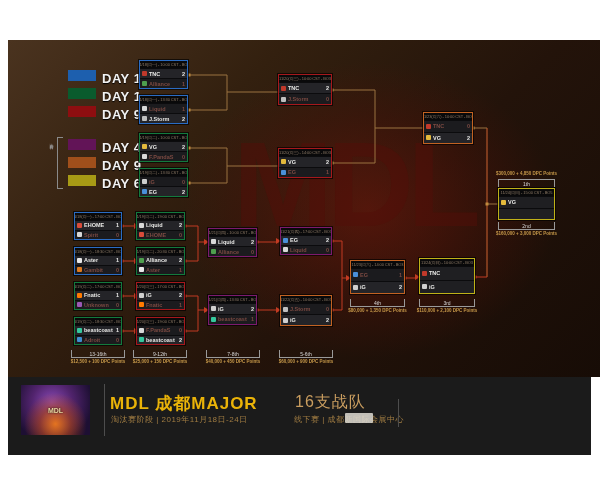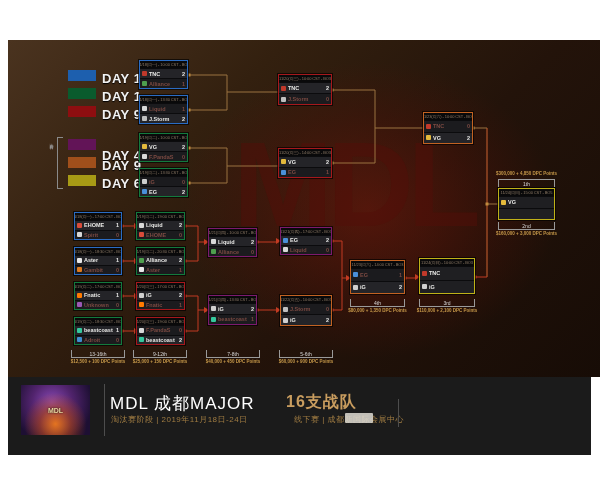--- a/index.html
+++ b/index.html
@@ -61,23 +61,23 @@
   .pl-prize{position:absolute;font-size:4.5px;font-weight:bold;color:#c89a4a;text-align:center;white-space:nowrap;}
 
   
   .banner{position:absolute;left:8px;top:377px;width:583px;height:78px;background:#1b1b1b;}
   .blogo{position:absolute;left:13px;top:8px;width:69px;height:50px;
          background:radial-gradient(circle at 50% 78%,rgba(236,120,28,.95) 0%,rgba(180,70,20,.6) 30%,transparent 60%),
                     radial-gradient(circle at 45% 35%,#8a4bb8 0%,#52246e 40%,#1d0f33 80%);
          display:flex;align-items:center;justify-content:center;}
   .blogo span{font-size:7px;font-weight:bold;color:#ecd9a2;text-shadow:0 0 2px #000;}
   .bdiv{position:absolute;width:1px;background:#4d4d4d;}
-  .btitle{position:absolute;left:102px;top:15px;font-size:17px;font-weight:normal;color:#ffffff;letter-spacing:1px;}
+  .btitle{position:absolute;left:102px;top:15px;font-size:17px;font-weight:bold;color:#eab308;letter-spacing:1px;}
   .bsub{position:absolute;left:103px;top:37px;font-size:8px;color:#a07c42;letter-spacing:.5px;}
-  .bteams{position:absolute;left:278px;top:15px;font-size:16px;font-weight:bold;color:#c99d5f;letter-spacing:1px;}
+  .bteams{position:absolute;left:287px;top:15px;font-size:16px;font-weight:normal;color:#c99d5f;letter-spacing:1px;}
   .bteamsub{position:absolute;left:286px;top:37px;font-size:8px;color:#a07c42;letter-spacing:.5px;}
   .bsmudge{position:absolute;left:337px;top:36px;width:28px;height:10px;background:rgba(222,218,210,.85);border-radius:1px;}
 </style>
 </head>
 <body>
 
 <div class="page">
 
   <div class="stage">
     <div class="bgblob"></div>
@@ -131,21 +131,21 @@
     </svg>
 
   <div id="legend-layer">
       <div class="leg-sw" style="left: 68px; top: 70px; width: 28px; height: 11px; background: rgb(29, 95, 174);"></div>
       <div class="leg-label" style="left: 102px; top: 71px;">DAY 1</div>
       <div class="leg-sw" style="left: 68px; top: 88px; width: 28px; height: 11px; background: rgb(10, 91, 45);"></div>
       <div class="leg-label" style="left: 102px; top: 89px;">DAY 1</div>
       <div class="leg-sw" style="left: 68px; top: 106px; width: 28px; height: 11px; background: rgb(142, 14, 16);"></div>
       <div class="leg-label" style="left: 102px; top: 107px;">DAY 9</div>
       <div class="leg-sw" style="left: 68px; top: 139px; width: 28px; height: 11px; background: rgb(98, 20, 87);"></div>
-      <div class="leg-label" style="left: 102px; top: 148px;">DAY 4</div>
+      <div class="leg-label" style="left: 102px; top: 140px;">DAY 4</div>
       <div class="leg-sw" style="left: 68px; top: 157px; width: 28px; height: 11px; background: rgb(160, 79, 27);"></div>
       <div class="leg-label" style="left: 102px; top: 158px;">DAY 9</div>
       <div class="leg-sw" style="left: 68px; top: 175px; width: 28px; height: 11px; background: rgb(167, 154, 21);"></div>
       <div class="leg-label" style="left: 102px; top: 176px;">DAY 6</div>
     </div>
   <div class="vbracket"></div>
   <div class="vnote">比赛日程</div>
 
   <div id="bracket-layer">
       <div class="match" style="left: 139px; top: 60px; width: 49px; height: 29px; border-color: rgb(42, 108, 196);">

